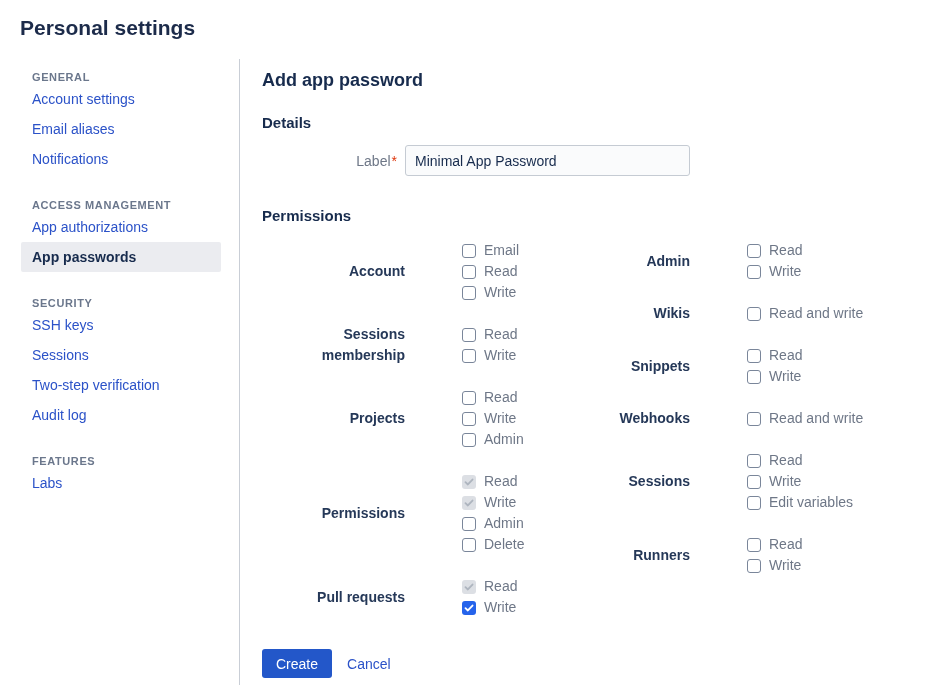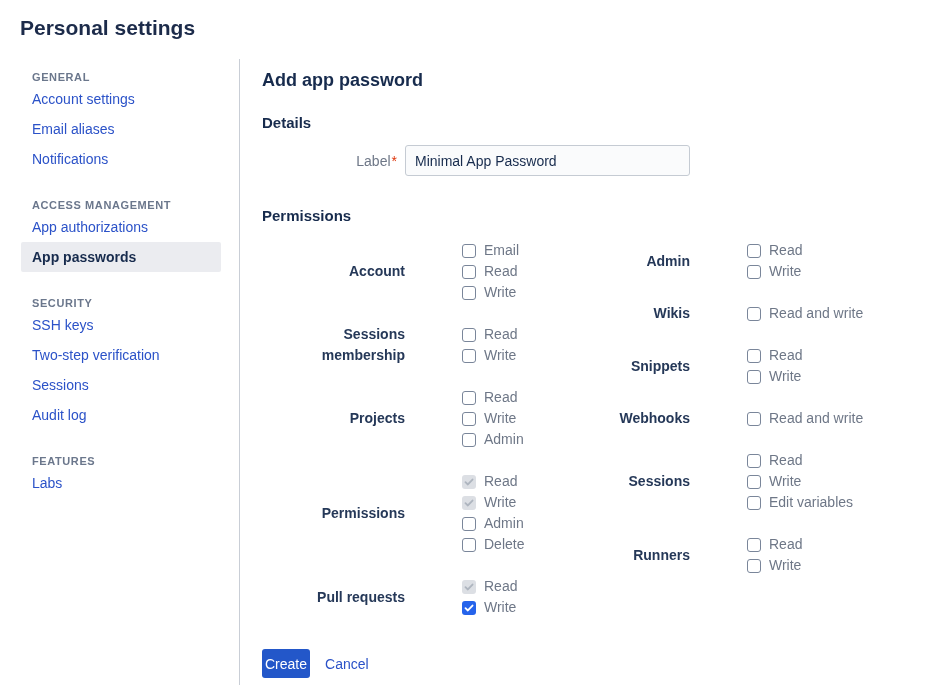--- a/index.html
+++ b/index.html
@@ -70,21 +70,21 @@
   }
   .cb.unchecked { border: 1.5px solid #7A869A; background: #ffffff; }
   .cb.checked { background: #2563EB; color: #ffffff; }
   .cb.checked_disabled { background: #DCDFE4; color: #AEB5BF; }
   .cb svg { width: 10px; height: 8px; display: block; }
   .cb-label { margin-left: 8px; font-size: 14px; color: #6E7787; line-height: 21px; }
 
   .actions { display: flex; align-items: center; margin-top: 31px; }
   .btn-primary {
     background: #2357C9; color: #ffffff; border: none; border-radius: 3px;
-    height: 29px; padding: 0 3px; font-size: 14px; font-family: inherit;
+    height: 29px; padding: 0 14px; font-size: 14px; font-family: inherit;
     font-weight: 400; cursor: pointer;
   }
   .link-cancel { color: #2B52C8; font-size: 14px; margin-left: 15px; text-decoration: none; cursor: pointer; }
 </style>
 </head>
 <body>
 
 <h1 class="page-title">Personal settings</h1>
 
 <div class="layout">
@@ -96,22 +96,22 @@
         <a class="sb-item">Notifications</a>
       </div>
       <div class="sb-section">
         <div class="sb-heading">ACCESS MANAGEMENT</div>
         <a class="sb-item">App authorizations</a>
         <a class="sb-item active">App passwords</a>
       </div>
       <div class="sb-section">
         <div class="sb-heading">SECURITY</div>
         <a class="sb-item">SSH keys</a>
+        <a class="sb-item">Sessions</a>
         <a class="sb-item">Two-step verification</a>
-        <a class="sb-item">Sessions</a>
         <a class="sb-item">Audit log</a>
       </div>
       <div class="sb-section">
         <div class="sb-heading">FEATURES</div>
         <a class="sb-item">Labs</a>
       </div>
     </nav>
 
   <main class="main">
     <h2 class="form-title">Add app password</h2>

